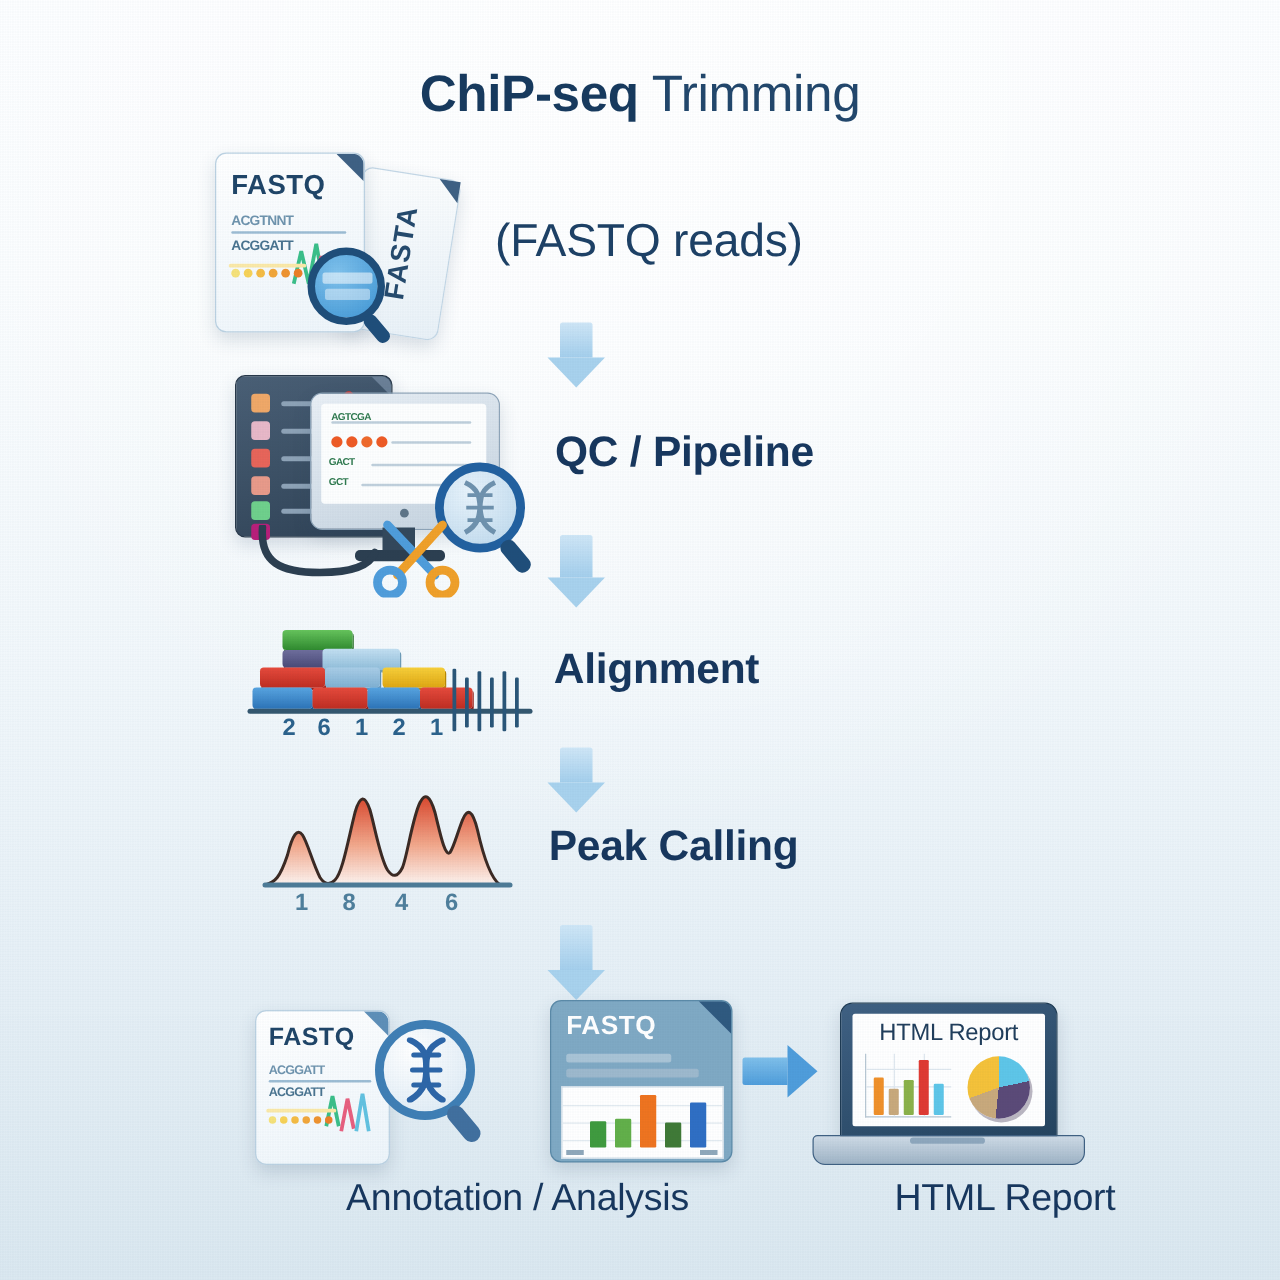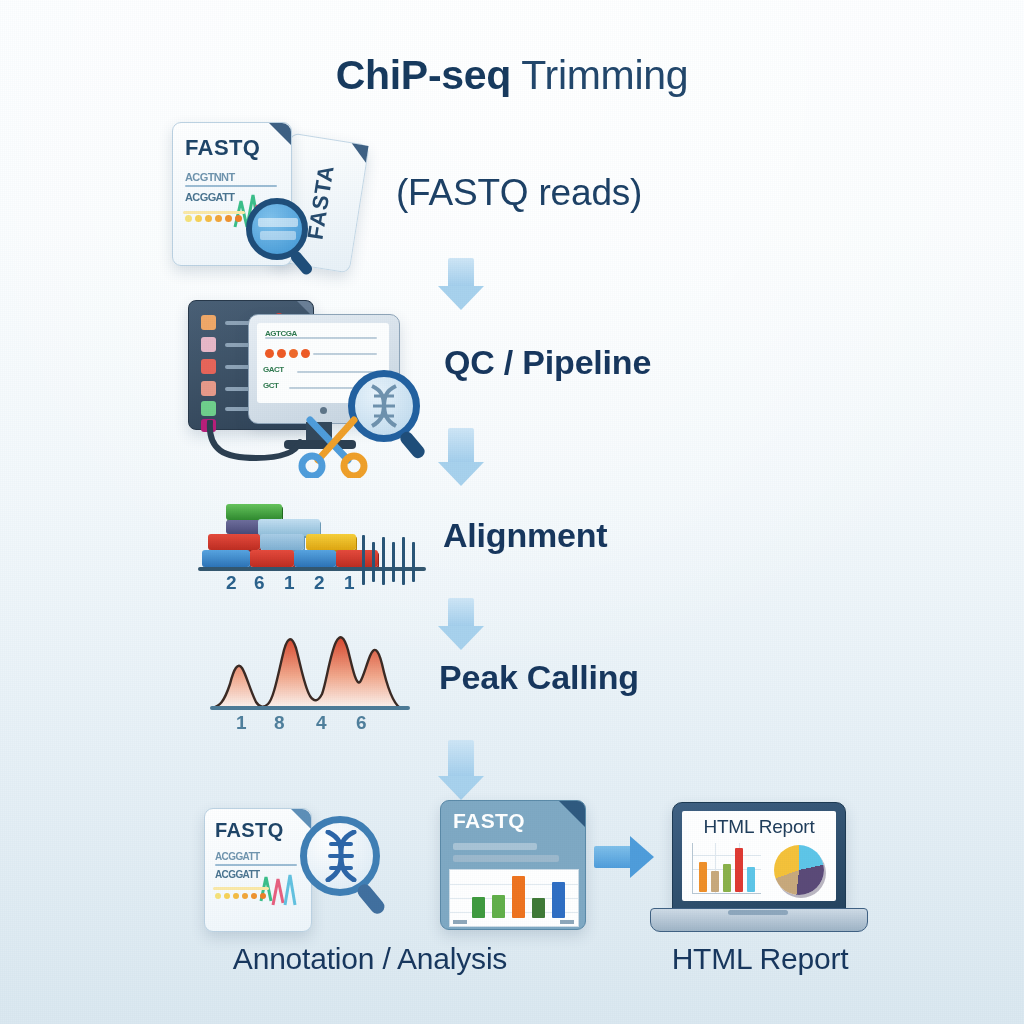--- a/index.html
+++ b/index.html
@@ -31,21 +31,21 @@
   }
   #title .b{font-weight:700;}
   #title .r{font-weight:400;color:#22476c;}
   .step-label{
     position:absolute;color:#17375e;white-space:nowrap;letter-spacing:-.2px;
   }
   .step-label .main{font-weight:700;font-size:34px;display:block;line-height:1.04;}
   .step-label .sub{font-weight:400;font-size:37px;display:block;line-height:1.12;color:#1d4166;}
   .caption{
     position:absolute;color:#17375e;font-size:30px;font-weight:400;
-    white-space:nowrap;text-align:center;letter-spacing:-.2px;
+    white-space:nowrap;text-align:center;letter-spacing:-.2px;padding-left:44px;
   }
   
   .varrow{position:absolute;width:46px;}
   .varrow .shaft{
     width:26px;margin:0 auto;background:linear-gradient(180deg,#cfe6f6,#a4cfec);
     border-radius:2px 2px 0 0;
   }
   .varrow .head{
     width:0;height:0;margin:0 auto;
     border-left:23px solid transparent;border-right:23px solid transparent;

